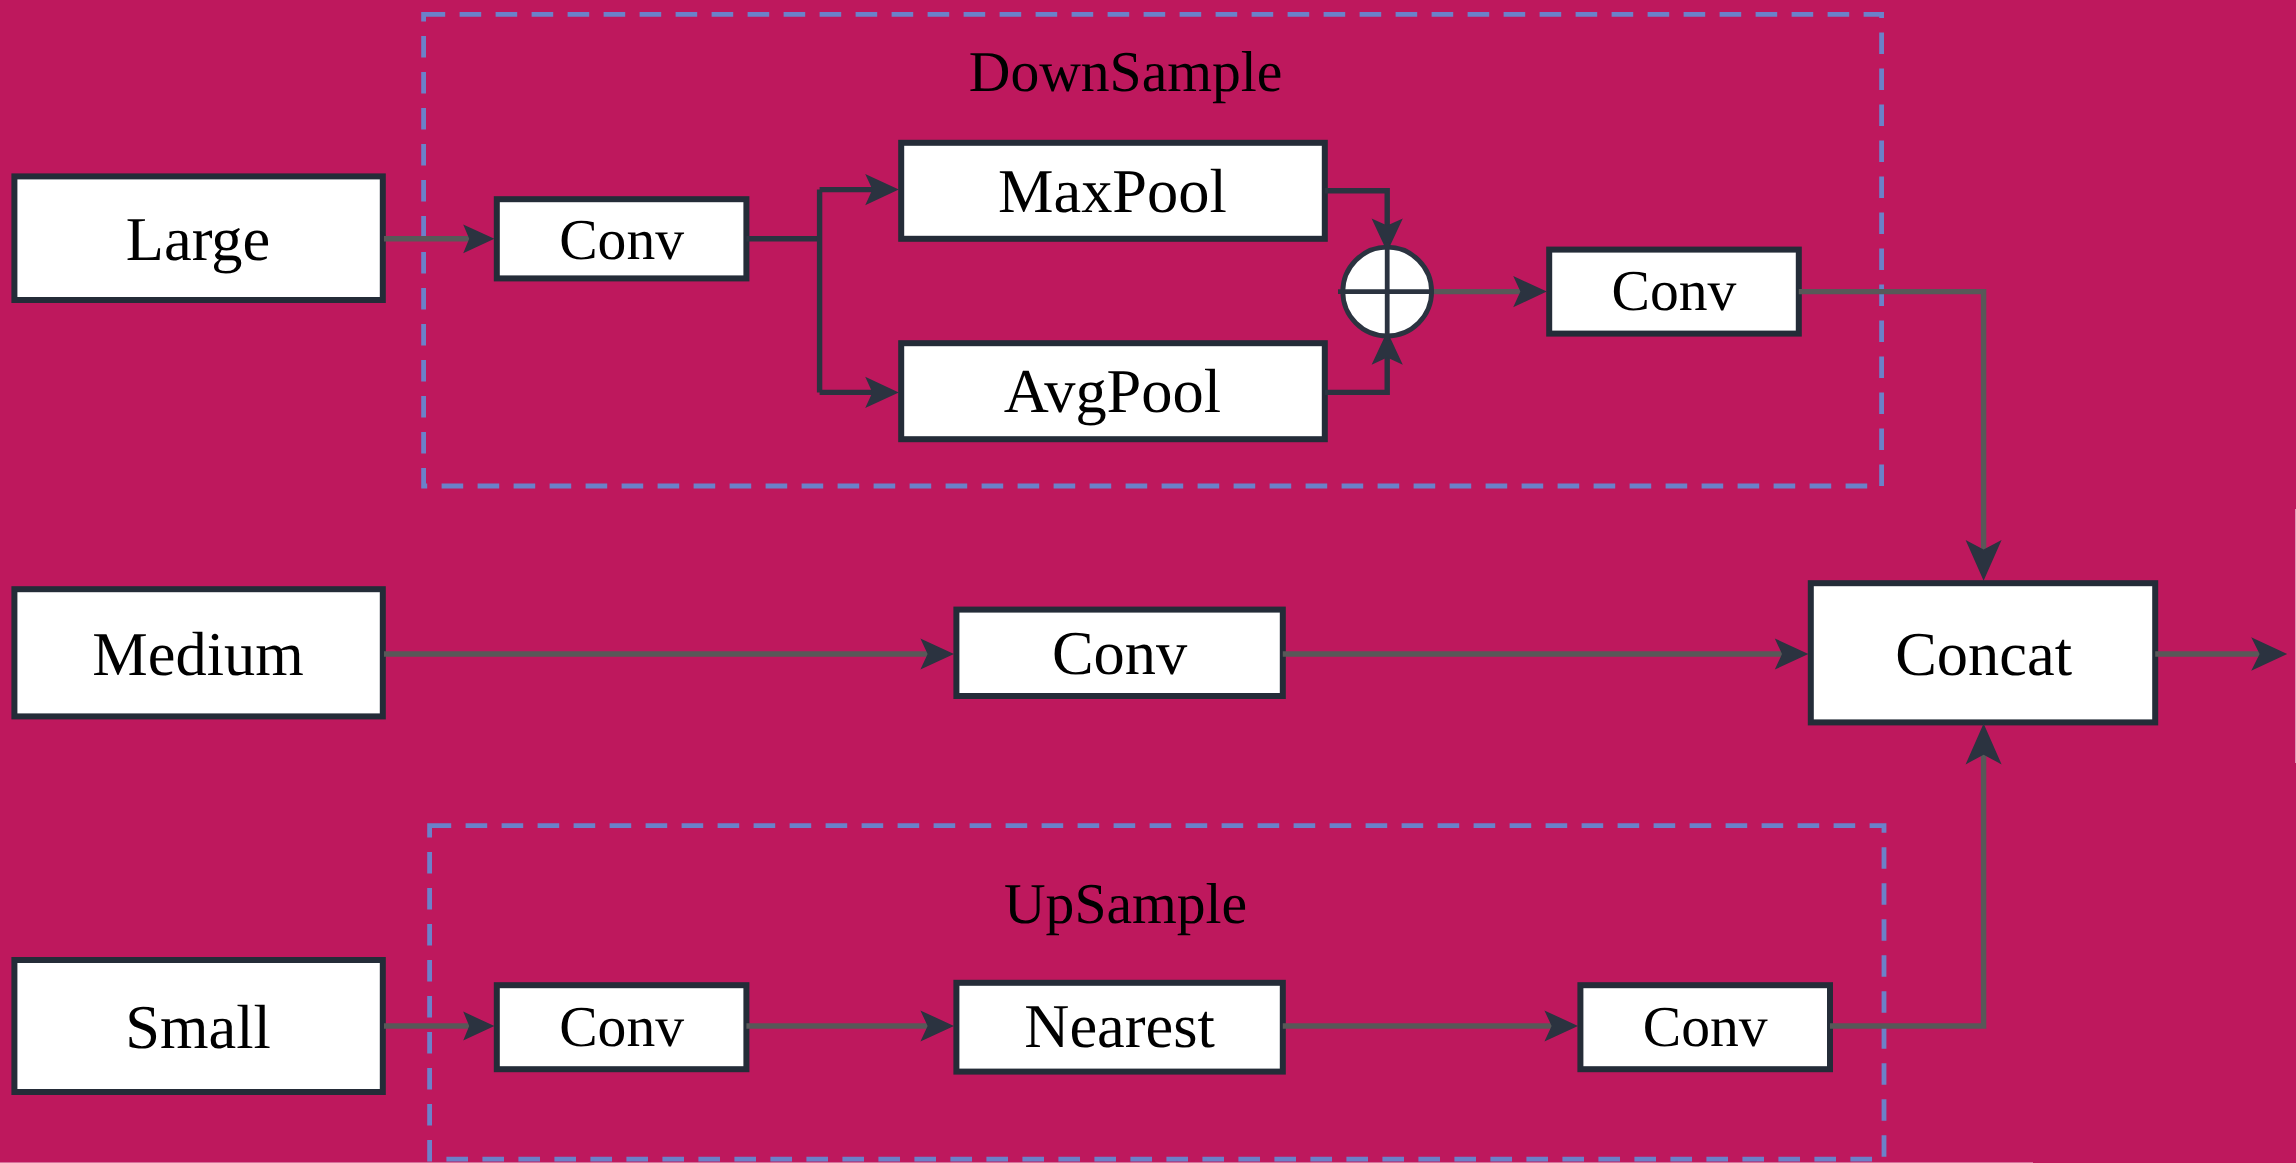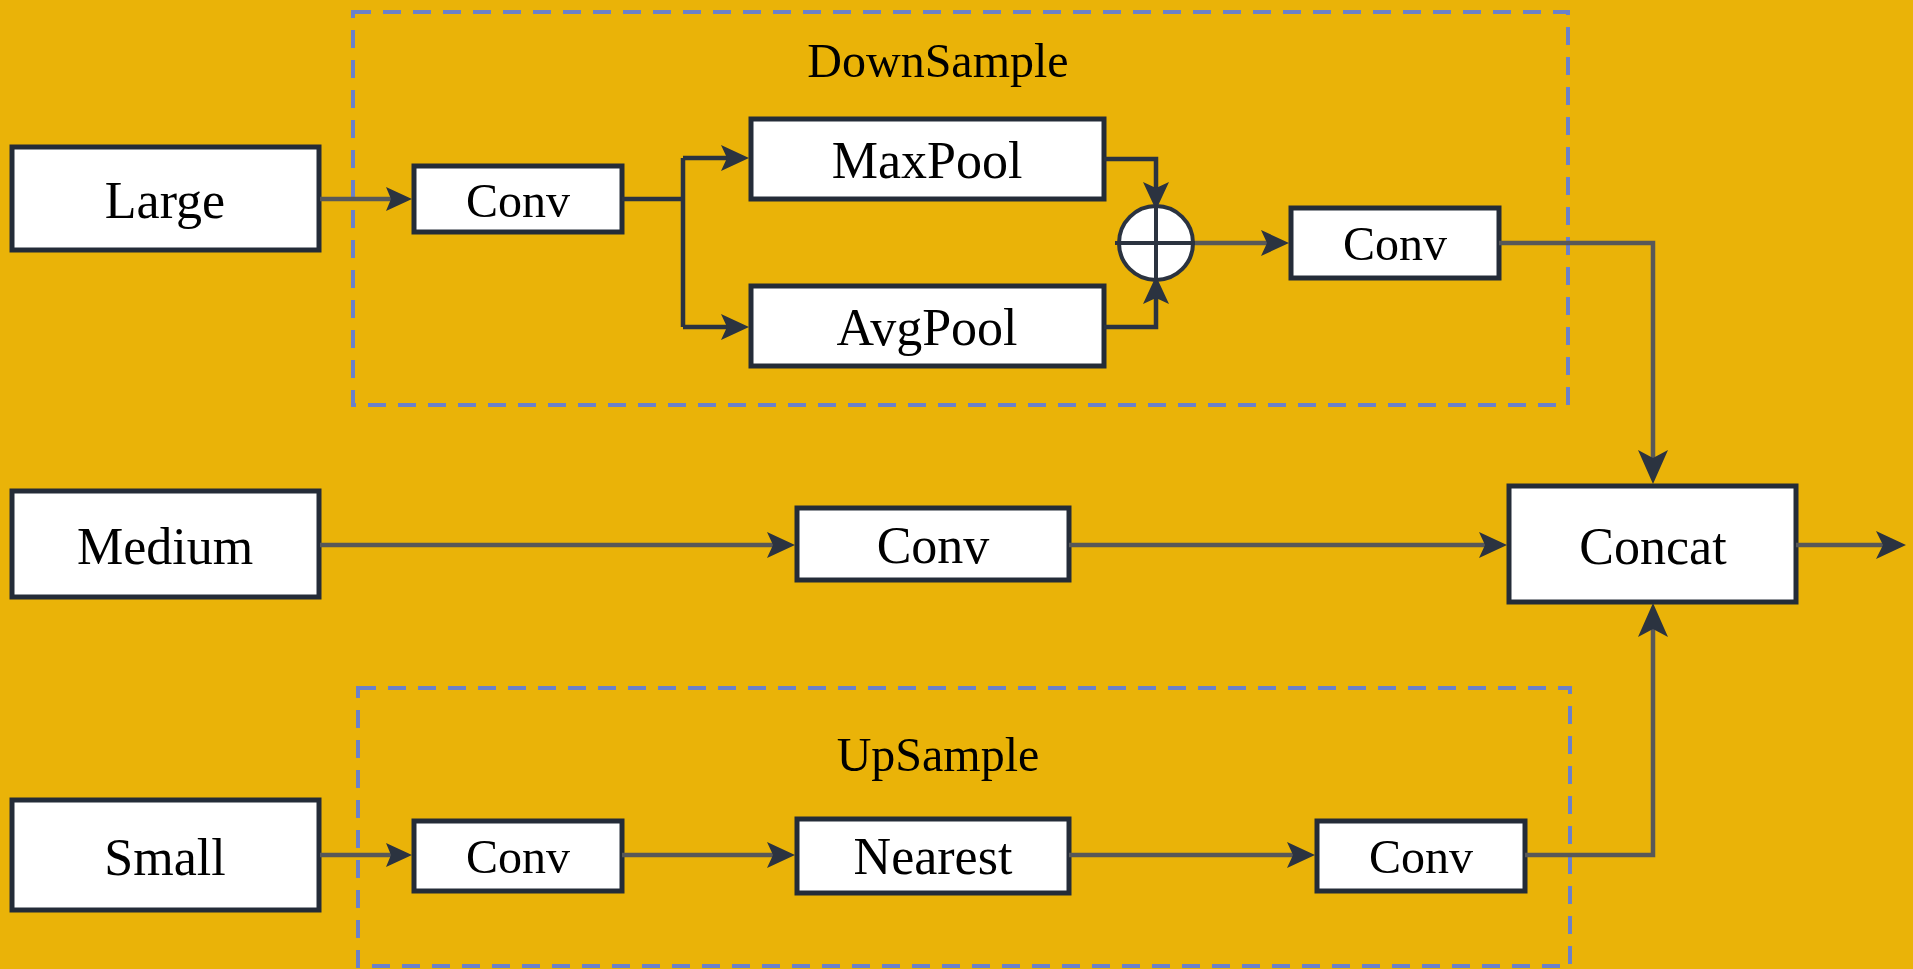--- a/index.html
+++ b/index.html
@@ -11,21 +11,21 @@
   body {
     width: 1913px;
     height: 969px;
     overflow: hidden;
     font-family: "Liberation Serif", "DejaVu Serif", serif;
   }
   #diagram-root {
     position: relative;
     width: 1913px;
     height: 969px;
-    background: #eab308;
+    background: #be185d;
   }
   svg#diagram-svg {
     display: block;
     width: 1913px;
     height: 969px;
   }
   .node-box {
     fill: #ffffff;
     stroke: #242c38;
     stroke-width: 5;

